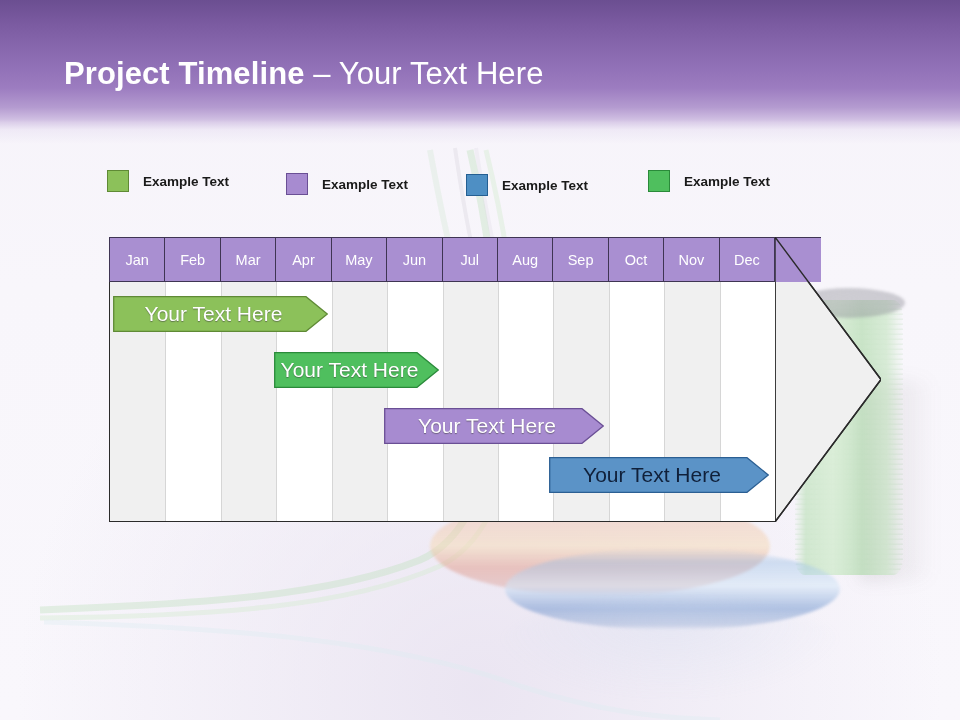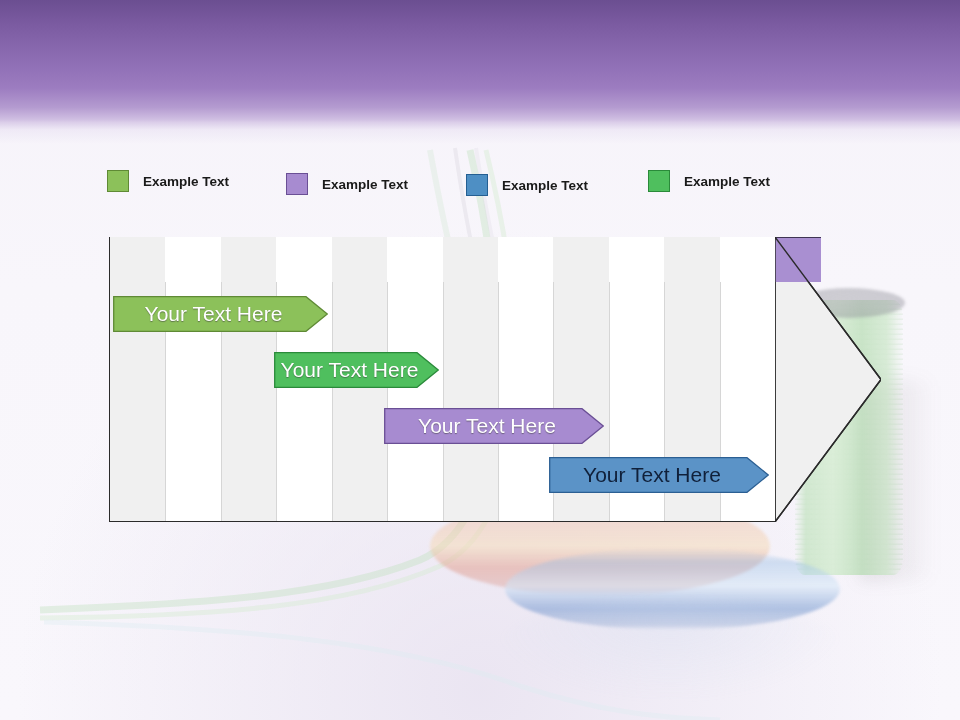--- a/index.html
+++ b/index.html
@@ -316,20 +316,23 @@
     <div class="spool-green-shadow"></div>
     <div class="spool-green"></div>
     <div class="spool-green-cap"></div>
     <div class="disc-red"></div>
     <div class="disc-blue"></div>
     <div class="disc-reflection"></div>
   </div>
 
   <div class="header-band"></div>
   <div class="header-fade"></div>
+  <div class="slide-title">
+    <span class="t-bold">Project Timeline</span><span class="t-light"> – Your Text Here</span>
+  </div>
 
   <div id="legend-root">
       <div class="legend-item" style="left: 107px; top: 170px;">
         <span class="legend-swatch" style="background: rgb(140, 193, 90); border-color: rgb(95, 138, 53);"></span>
         <span class="legend-label">Example Text</span>
       </div>
       <div class="legend-item" style="left: 286px; top: 173px;">
         <span class="legend-swatch" style="background: rgb(167, 139, 208); border-color: rgb(106, 79, 149);"></span>
         <span class="legend-label">Example Text</span>
       </div>
@@ -385,20 +388,34 @@
       </div>
 
     <svg class="chevron-tip" width="106" height="285" viewBox="0 0 106 285">
       <polygon points="0,0 0,285 106,142.5" fill="#f0f0f0" stroke="#2b2b2b" stroke-width="1.4"></polygon>
     </svg>
     <div class="chevron-head-purple"></div>
     <svg class="chevron-tip" width="106" height="285" viewBox="0 0 106 285" style="pointer-events:none">
       <polygon points="0,0 0,285 106,142.5" fill="none" stroke="#2b2b2b" stroke-width="1.4"></polygon>
     </svg>
 
+    <div class="month-head" id="month-head">
+        <div class="month-cell">Jan</div>
+        <div class="month-cell">Feb</div>
+        <div class="month-cell">Mar</div>
+        <div class="month-cell">Apr</div>
+        <div class="month-cell">May</div>
+        <div class="month-cell">Jun</div>
+        <div class="month-cell">Jul</div>
+        <div class="month-cell">Aug</div>
+        <div class="month-cell">Sep</div>
+        <div class="month-cell">Oct</div>
+        <div class="month-cell">Nov</div>
+        <div class="month-cell">Dec</div>
+      </div>
   </div>
 
   <div id="bars-root">
       <div class="bar" style="left: 113px; top: 296px; width: 215px;">
         <svg width="215" height="36" viewBox="0 0 215 36">
           <polygon points="0.7,0.7 193,0.7 214.3,18 193,35.3 0.7,35.3" fill="#8CC15A" stroke="#5f8a35" stroke-width="1.3"></polygon>
         </svg>
         <span class="bar-label light">Your  Text Here</span>
       </div>
       <div class="bar" style="left: 274px; top: 352px; width: 165px;">

